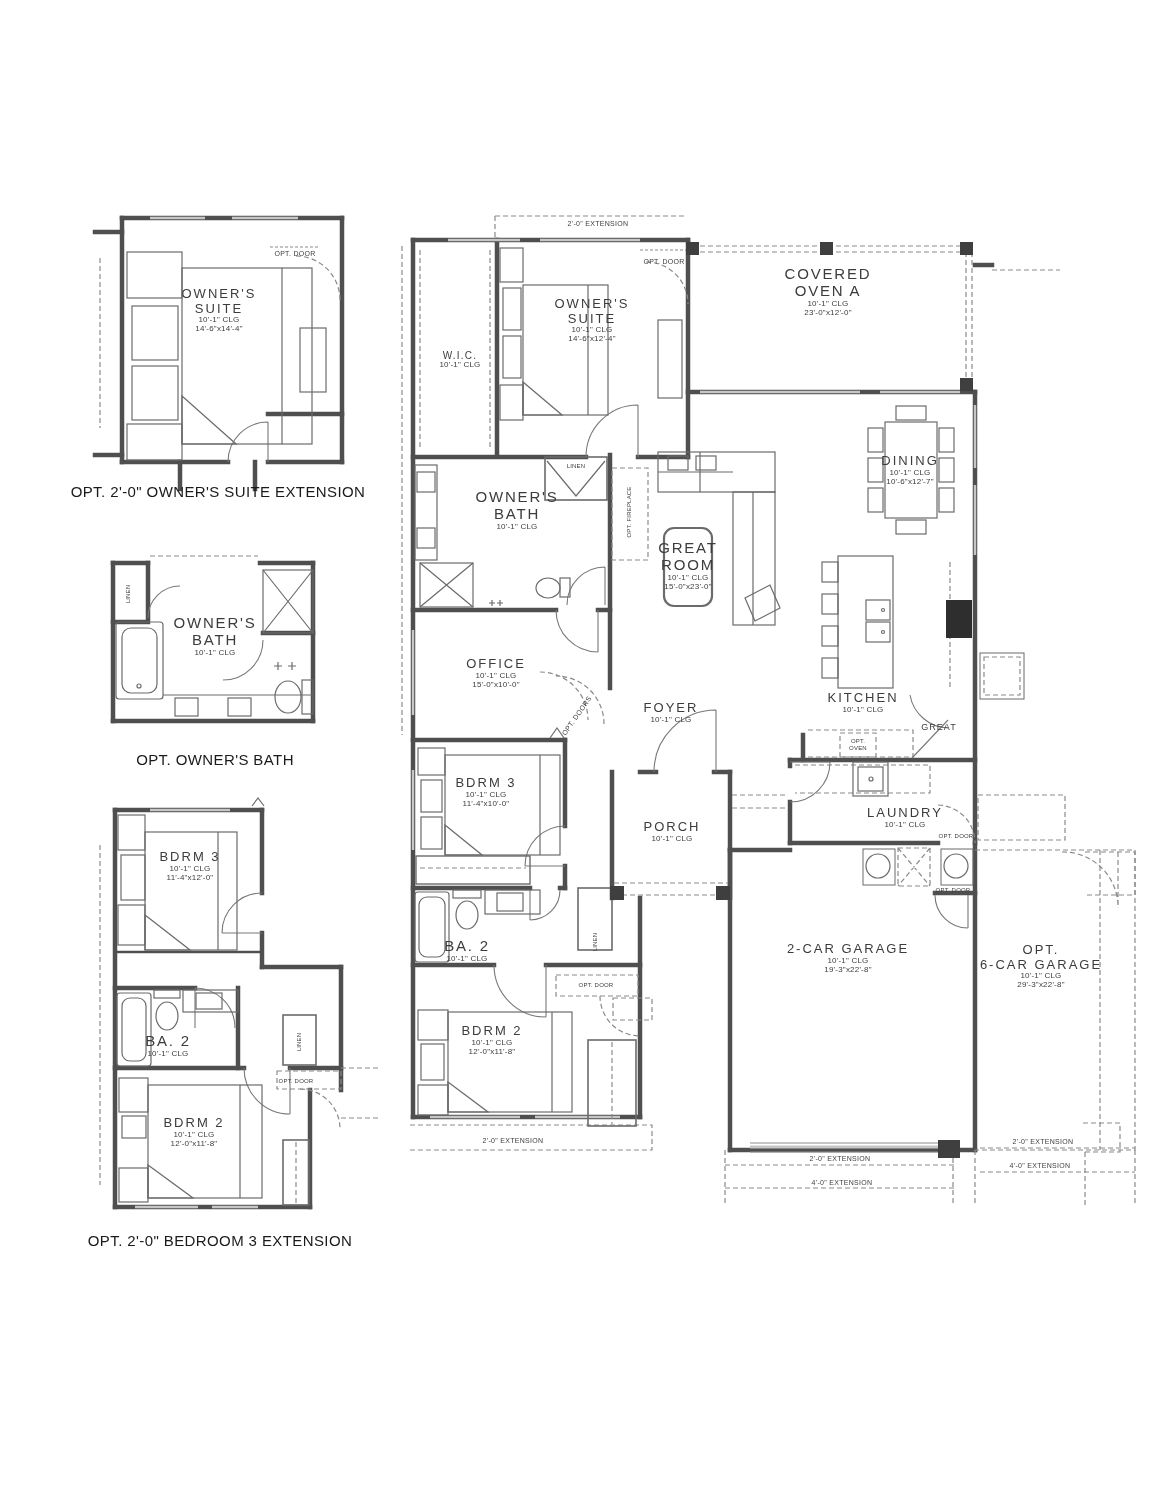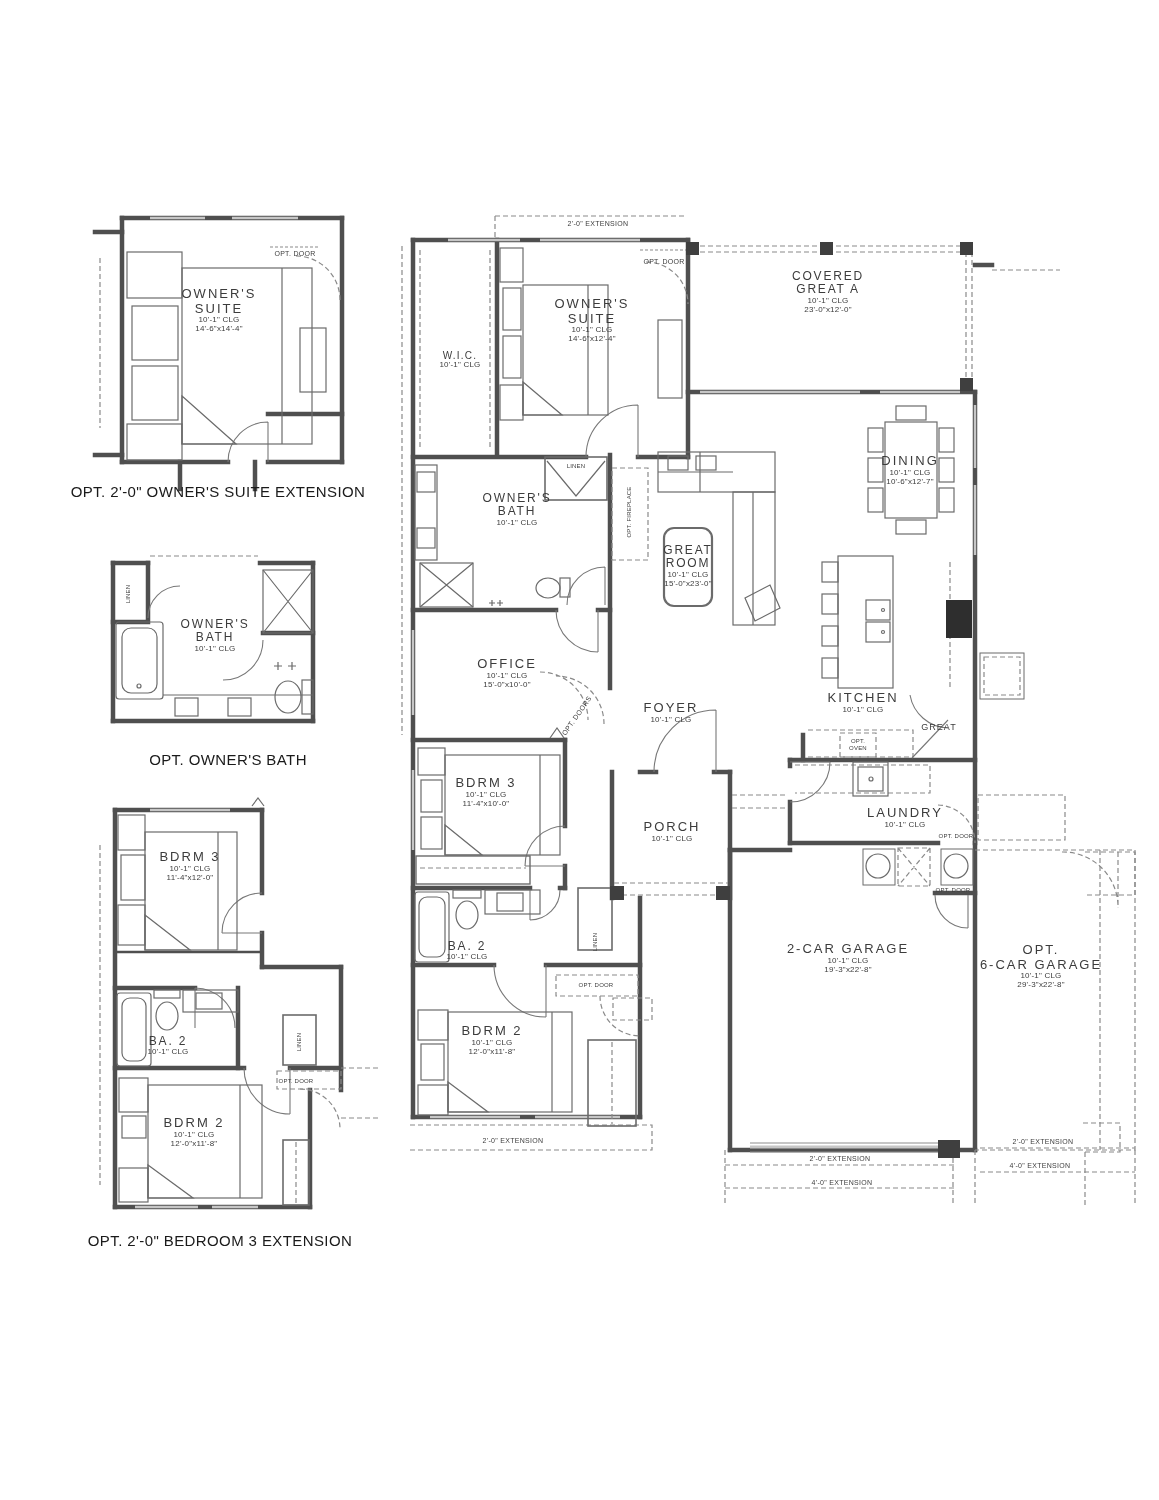--- a/index.html
+++ b/index.html
@@ -3,21 +3,21 @@
 <meta charset="utf-8">
 <style>
   html,body{margin:0;padding:0;background:#ffffff;}
   #sheet{position:relative;width:1159px;height:1500px;background:#ffffff;overflow:hidden;
          font-family:"Liberation Sans",sans-serif;}
   svg{position:absolute;left:0;top:0;}
   .lbl{position:absolute;transform:translate(-50%,-50%);text-align:center;color:#3c3c3c;
        line-height:1.12;white-space:nowrap;}
   .lbl span{display:block;}
   .nm{font-size:13px;letter-spacing:2px;}
-  .nm12{font-size:12px;letter-spacing:1.8px;}
+  .nm12{font-size:15px;letter-spacing:1.8px;}
   .nm11{font-size:10px;letter-spacing:1.2px;}
   .nm9{font-size:9px;letter-spacing:1px;}
   .sub{font-size:8px;letter-spacing:.2px;}
   .sm{font-size:7px;letter-spacing:.3px;}
   .xs{font-size:6px;letter-spacing:.2px;}
   .vert{transform:translate(-50%,-50%) rotate(-90deg);}
   .diag{transform:translate(-50%,-50%) rotate(-55deg);}
   .cap{font-size:15px;color:#1a1a1a;letter-spacing:.4px;}
   .ttl{position:absolute;left:127px;top:122px;font-size:43px;color:#0d0d0d;letter-spacing:0;}
 </style>
@@ -331,21 +331,21 @@
     </div>
 
   <div class="lbl" style="left:215px;top:636px">
     <span class="nm12">OWNER'S</span>
     <span class="nm12">BATH</span>
     <span class="sub">10'-1" CLG</span>
   </div>
   <div class="lbl vert xs" style="left:128px;top:594px">
     <span>LINEN</span>
     </div>
-  <div class="lbl cap" style="left:228px;top:760px">
+  <div class="lbl cap" style="left:215px;top:760px">
     <span>OPT. OWNER'S BATH</span>
     </div>
 
   <div class="lbl" style="left:190px;top:866px">
     <span class="nm">BDRM 3</span>
     <span class="sub">10'-1" CLG</span>
     <span class="sub">11'-4"x12'-0"</span>
   </div>
   <div class="lbl" style="left:168px;top:1046px">
     <span class="nm12">BA. 2</span>
@@ -377,21 +377,21 @@
     <span class="nm">SUITE</span>
     <span class="sub">10'-1" CLG</span>
     <span class="sub">14'-6"x12'-4"</span>
   </div>
   <div class="lbl" style="left:460px;top:360px">
     <span class="nm11">W.I.C.</span>
     <span class="sub">10'-1" CLG</span>
   </div>
   <div class="lbl" style="left:828px;top:292px">
     <span class="nm12">COVERED</span>
-    <span class="nm12">GREAT A</span>
+    <span class="nm12">OVEN A</span>
     <span class="sub">10'-1" CLG</span>
     <span class="sub">23'-0"x12'-0"</span>
   </div>
   <div class="lbl" style="left:910px;top:470px">
     <span class="nm">DINING</span>
     <span class="sub">10'-1" CLG</span>
     <span class="sub">10'-6"x12'-7"</span>
   </div>
   <div class="lbl xs" style="left:576px;top:466px">
     <span>LINEN</span>
@@ -403,21 +403,21 @@
   </div>
   <div class="lbl vert xs" style="left:629px;top:512px">
     <span>OPT. FIREPLACE</span>
     </div>
   <div class="lbl" style="left:688px;top:566px">
     <span class="nm12">GREAT</span>
     <span class="nm12">ROOM</span>
     <span class="sub">10'-1" CLG</span>
     <span class="sub">15'-0"x23'-0"</span>
   </div>
-  <div class="lbl" style="left:507px;top:673px">
+  <div class="lbl" style="left:496px;top:673px">
     <span class="nm">OFFICE</span>
     <span class="sub">10'-1" CLG</span>
     <span class="sub">15'-0"x10'-0"</span>
   </div>
   <div class="lbl diag sm" style="left:577px;top:716px">
     <span>OPT. DOORS</span>
     </div>
   <div class="lbl" style="left:671px;top:713px">
     <span class="nm">FOYER</span>
     <span class="sub">10'-1" CLG</span>

